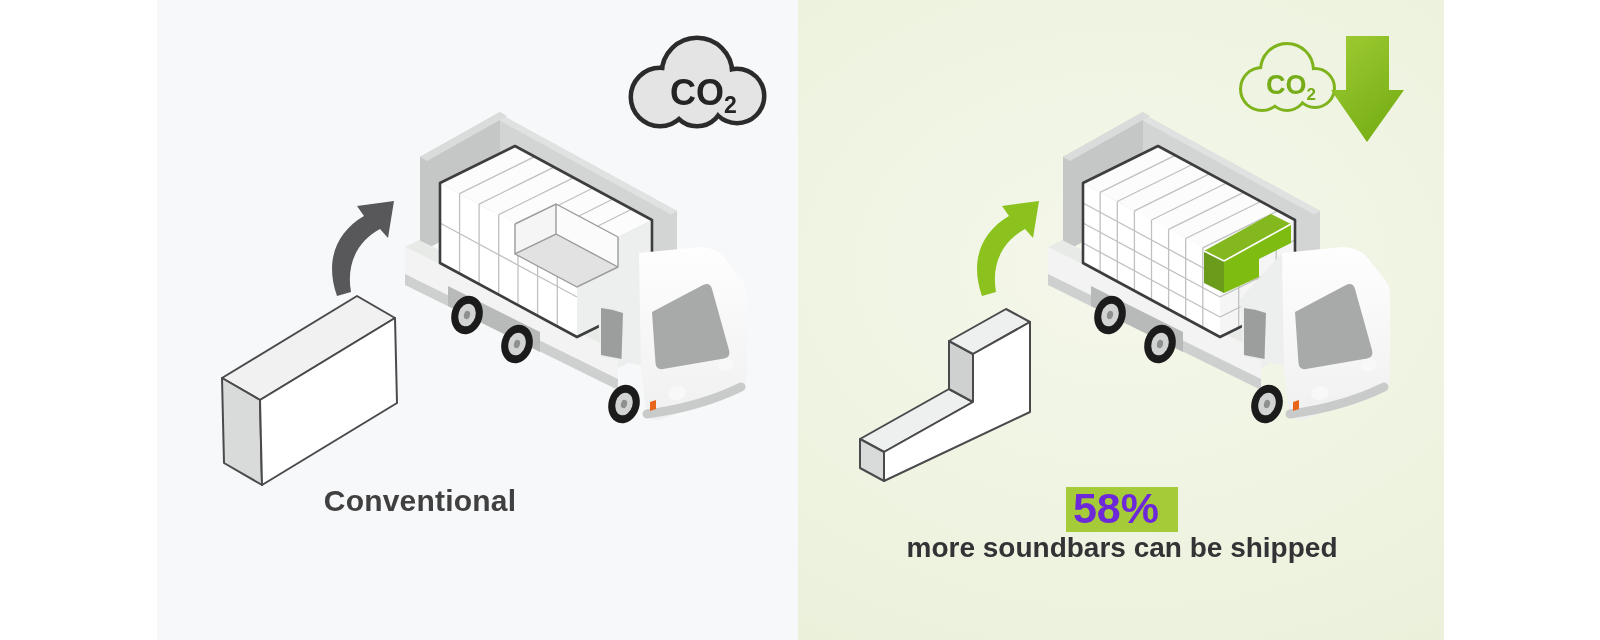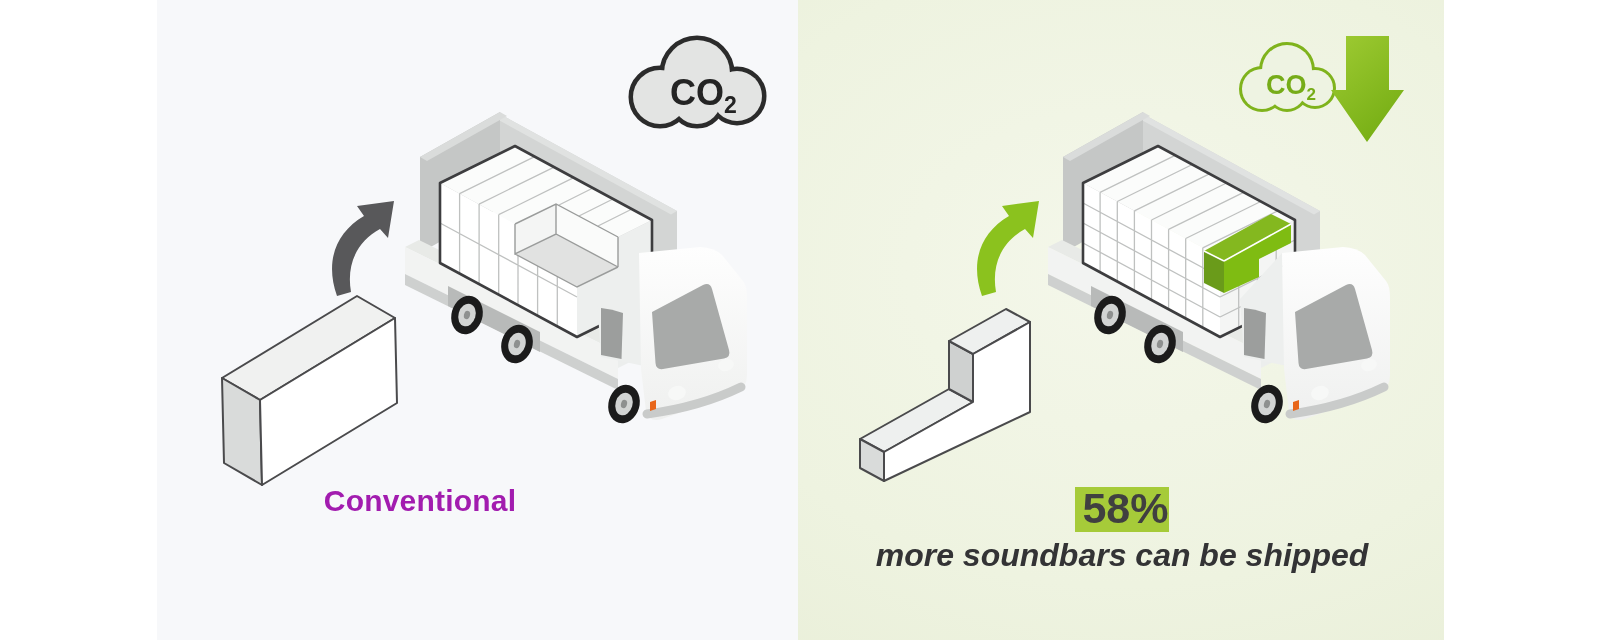--- a/index.html
+++ b/index.html
@@ -4,27 +4,27 @@
 <style>
   html,body{margin:0;padding:0;}
   body{width:1600px;height:640px;position:relative;background:#ffffff;overflow:hidden;
        font-family:"Liberation Sans","DejaVu Sans",sans-serif;}
   .panel{position:absolute;top:0;height:640px;}
   #panel-left{left:157px;width:641px;background:#f7f8fa;}
   #panel-right{left:798px;width:646px;
     background:radial-gradient(ellipse 120% 90% at 50% 42%, #f4f7ea 0%, #eef3e0 55%, #e7edd5 100%);}
   #art{position:absolute;left:0;top:0;width:1600px;height:640px;}
   .label-conventional{position:absolute;left:300px;top:484px;width:240px;text-align:center;
-    font-size:30px;font-weight:bold;color:#a21caf;letter-spacing:.2px;}
+    font-size:30px;font-weight:bold;color:#404040;letter-spacing:.2px;}
   .caption{position:absolute;left:842px;top:487px;width:560px;text-align:center;color:#333335;}
   .caption .line1{display:flex;justify-content:center;align-items:baseline;gap:11px;
     font-size:28px;font-weight:bold;}
-  .caption .pct{font-size:43px;font-weight:bold;color:#404040;background:#a6cb39;
-    padding:0 0 2px 7px;line-height:1.0;}
-  .caption .line2{font-size:32px;font-weight:bold;margin-top:5px;font-style:italic;}
+  .caption .pct{font-size:43px;font-weight:bold;color:#6d28d9;background:#a6cb39;
+    padding:0 19px 2px 7px;line-height:1.0;}
+  .caption .line2{font-size:28px;font-weight:bold;}
   text{font-family:"Liberation Sans","DejaVu Sans",sans-serif;}
 </style>
 </head>
 <body>
 
 <div id="panel-left" class="panel"></div>
 <div id="panel-right" class="panel"></div>
 
 <svg id="art" viewBox="0 0 1600 640">
   <defs>

